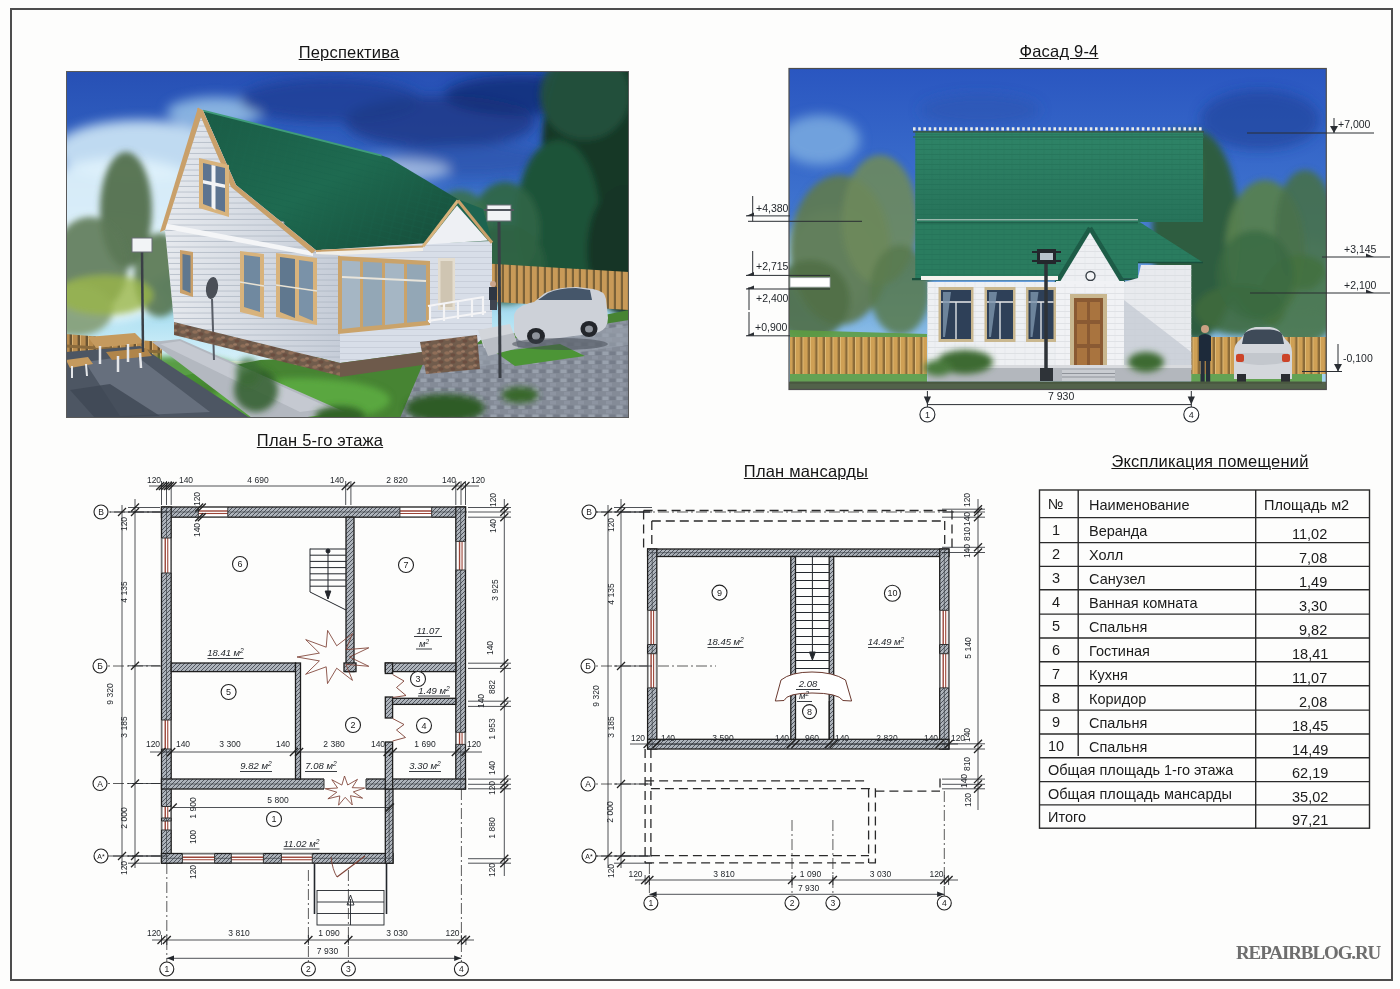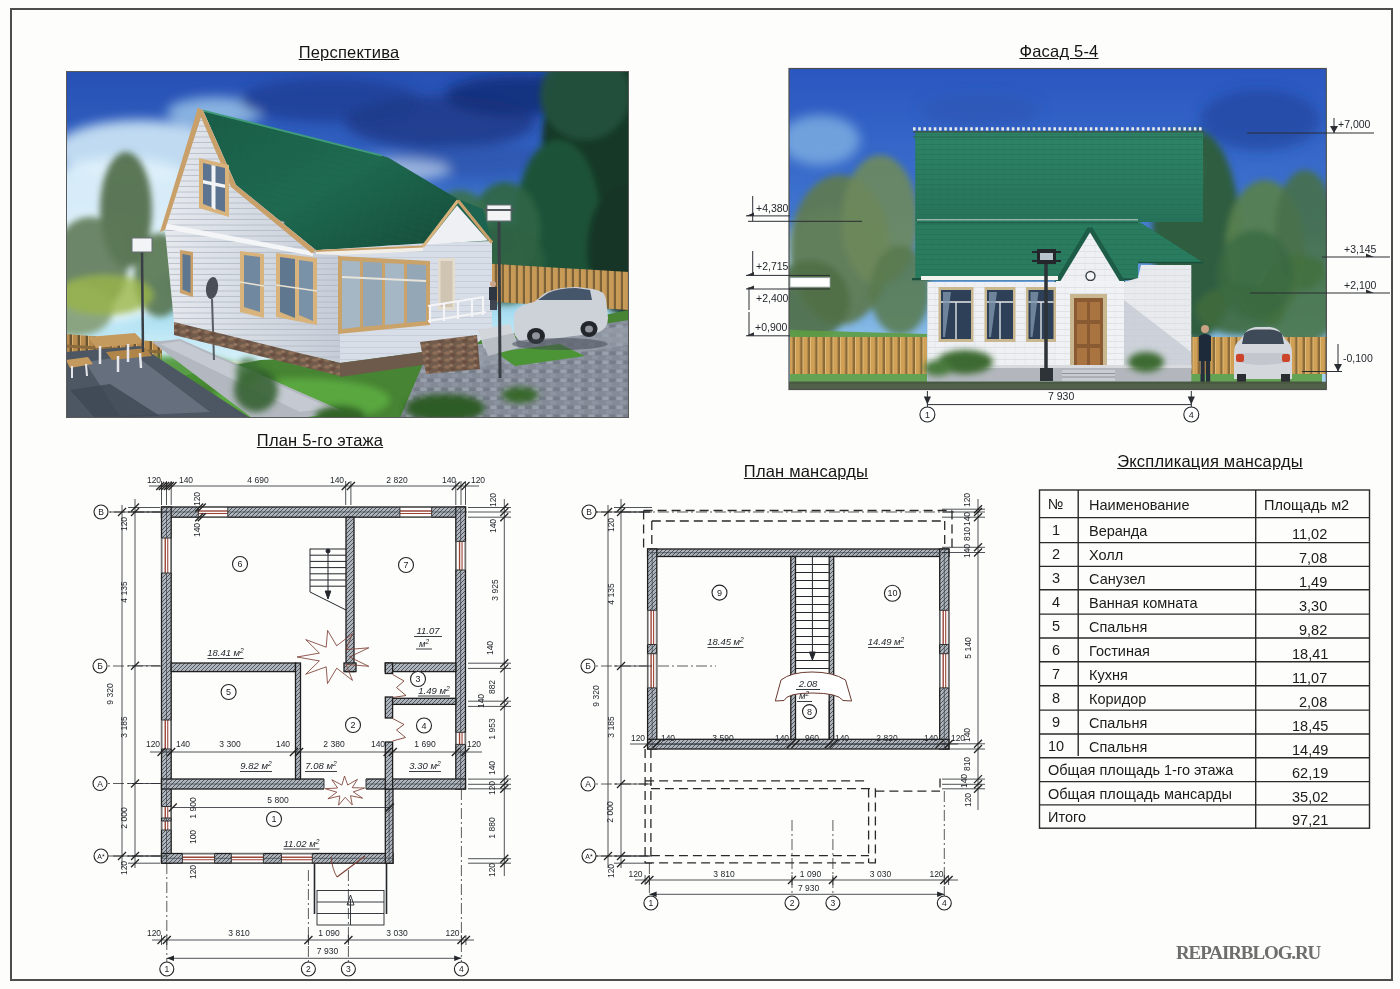--- a/index.html
+++ b/index.html
@@ -10,27 +10,27 @@
   .wm{position:absolute;font-family:"Liberation Serif",serif;font-weight:bold;color:#6e6e6e;font-size:19px;letter-spacing:-1.1px;}
 </style>
 </head>
 <body>
 <div id="page">
 
   <div style="position:absolute;left:10px;top:8px;width:1379px;height:969px;border:2px solid #4d4d4d;"></div>
 
   <div class="title" style="left:349px;top:43px;">Перспектива</div>
 
-  <div class="title" style="left:1059px;top:42px;">Фасад 5-4</div>
+  <div class="title" style="left:1059px;top:42px;">Фасад 9-4</div>
 
   <div class="title" style="left:320px;top:431px;">План 5-го этажа</div>
 
   <div class="title" style="left:806px;top:462px;">План мансарды</div>
 
-  <div class="title" style="left:1210px;top:452px;">Экспликация мансарды</div>
+  <div class="title" style="left:1210px;top:452px;">Экспликация помещений</div>
 
 <svg id="persp" style="left:66px;top:71px;" width="563" height="347" viewBox="66 71 563 347">
 <defs>
 <linearGradient id="psky" x1="0" y1="0" x2="0" y2="1">
  <stop offset="0" stop-color="#2750b5"></stop>
           <stop offset="0.38" stop-color="#3567c4"></stop>
  <stop offset="0.62" stop-color="#6fa9dc"></stop>
           <stop offset="0.85" stop-color="#ade0f2"></stop>
  <stop offset="1" stop-color="#d8f1fa"></stop>
         </linearGradient>
@@ -1069,14 +1069,14 @@
         <text x="1292" y="755">14,49</text>
       <text x="1048" y="775">Общая площадь 1-го этажа</text>
         <text x="1292" y="778">62,19</text>
       <text x="1048" y="799">Общая площадь мансарды</text>
         <text x="1292" y="802">35,02</text>
       <text x="1048" y="822">Итого</text>
         <text x="1292" y="825">97,21</text>
     </g>
   </svg>
 
-  <div class="wm" style="left:1176px;top:941.5px;">REPAIRBLOG.RU</div>
+  <div class="wm" style="left:1236px;top:941.5px;">REPAIRBLOG.RU</div>
 </div>
 
 </body></html>

